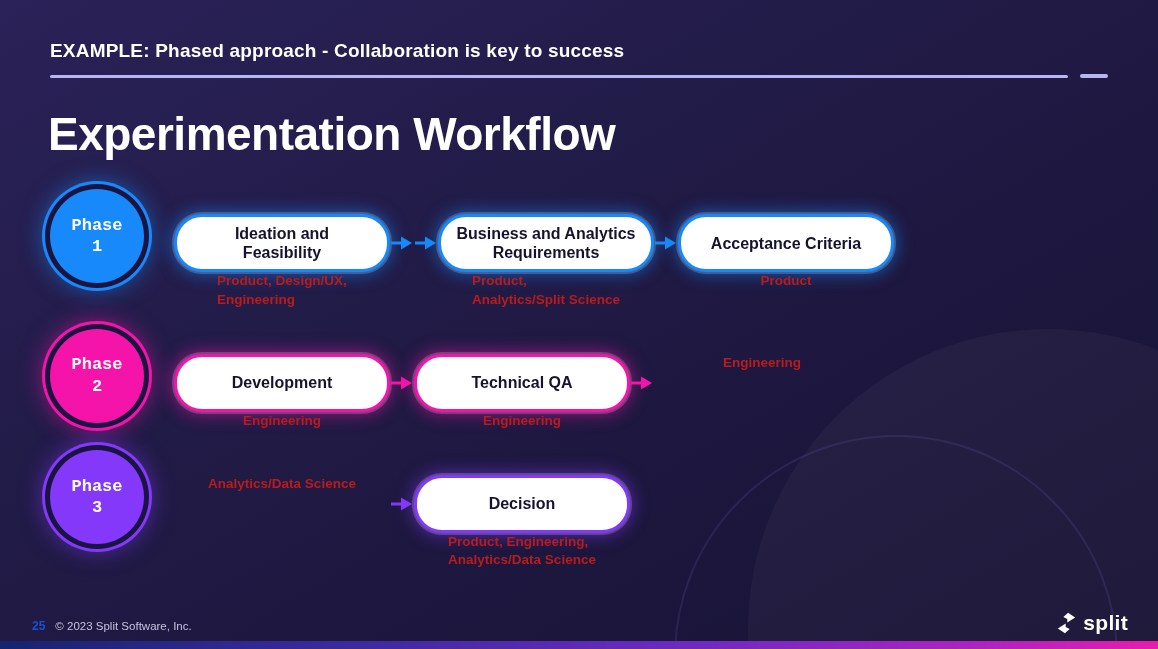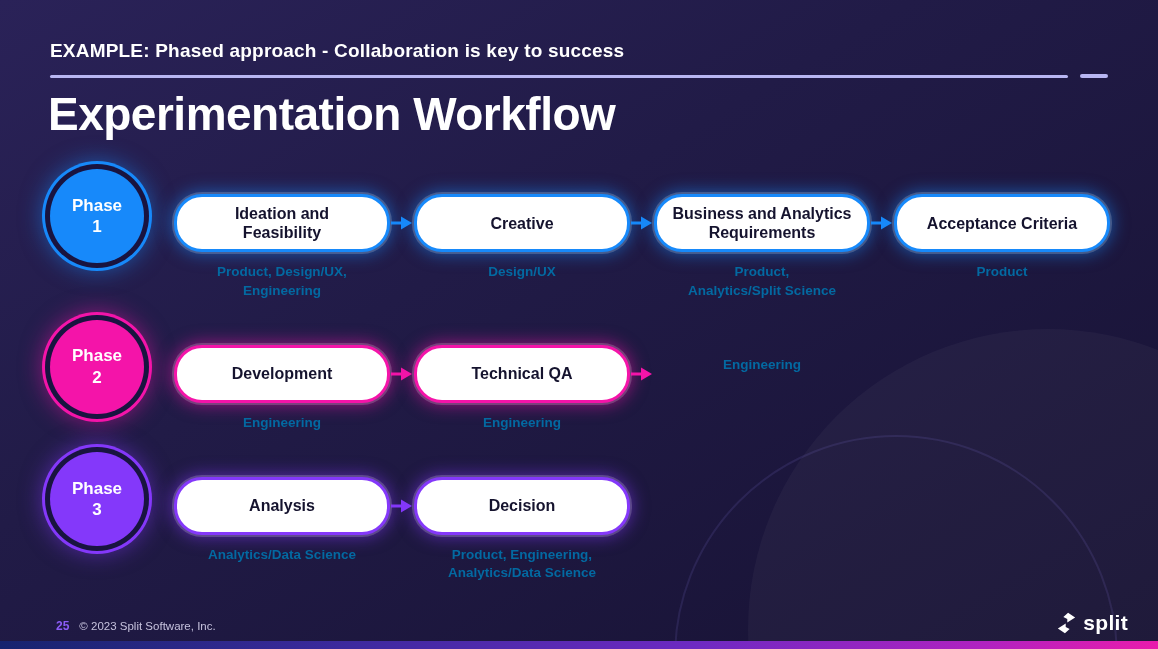--- a/index.html
+++ b/index.html
@@ -18,56 +18,57 @@
     border-radius:50%;border:2px solid rgba(160,140,255,0.12);
   }
   .slide{position:absolute;inset:0;border-radius:24px;}
   .kicker{
     margin:40px 50px 0 50px;font-size:19px;font-weight:bold;letter-spacing:.2px;
   }
   .rule{display:flex;align-items:center;margin:12px 50px 0 50px;gap:12px;}
   .rule-line{flex:1;height:3px;background:#b8b6f2;border-radius:2px;}
   .rule-dash{width:28px;height:4px;background:#b8b6f2;border-radius:2px;}
   .title{
-    margin:12px 48px 0 48px;font-size:46px;font-weight:800;letter-spacing:-.5px;
+    margin:32px 48px 0 48px;font-size:46px;font-weight:800;letter-spacing:-.5px;
     line-height:1.05;
   }
   .rows{margin:56px 0 0 34px;}
   .phase-row{display:flex;align-items:flex-start;margin-bottom:45px;}
   .circle-wrap{width:126px;display:flex;justify-content:center;flex:0 0 126px;}
   .phase-circle{
     width:94px;height:94px;border-radius:50%;margin-top:-25px;
     background:var(--accent);
     display:flex;flex-direction:column;align-items:center;justify-content:center;
     font-weight:bold;font-size:17px;line-height:1.25;text-align:center;
     box-shadow:0 0 0 5px #191440, 0 0 0 8px var(--accent), 0 0 22px 8px var(--glow);
+    font-family:Liberation Mono, monospace;
   }
   .steps{display:flex;align-items:flex-start;margin-left:14px;}
   .step{width:216px;display:flex;flex-direction:column;align-items:center;}
   .pill{
     width:216px;height:58px;box-sizing:border-box;border-radius:28px;
     background:#ffffff;border:3px solid var(--accent);
     display:flex;align-items:center;justify-content:center;text-align:center;
     color:#15132e;font-weight:bold;font-size:16px;line-height:1.2;
     padding:4px 12px;white-space:pre-line;
     box-shadow:0 0 0 2px rgba(255,255,255,0.18), 0 0 16px 3px var(--glow);
   }
   .owner{
-    margin-top:11px;font-size:13.5px;font-weight:bold;color:#0369a1;
-    text-align:center;line-height:1.35;white-space:pre-line;max-width:216px;
+    margin-top:0;font-size:13.5px;font-weight:bold;color:#b91c1c;
+    line-height:1.35;white-space:pre-line;max-width:216px;
   }
   .arrow{
     width:24px;height:58px;display:flex;align-items:center;justify-content:center;
     color:var(--accent);flex:0 0 24px;
   }
   .arrow svg{display:block;}
   .footer{
     position:absolute;left:32px;bottom:16px;display:flex;align-items:baseline;gap:10px;
   }
-  .page-number{font-size:12px;font-weight:bold;color:#8b5cf6;margin-left:24px;}
+  .page-number{font-size:12px;font-weight:bold;color:#1d4ed8;}
   .copyright{font-size:11.5px;color:#c6c2dd;}
   .logo{
     position:absolute;right:30px;bottom:14px;display:flex;align-items:center;gap:7px;justify-content:center;
   }
   .logo-text{font-size:21px;font-weight:bold;letter-spacing:.3px;}
   .bottom-bar{
     position:absolute;left:0;right:0;bottom:0;height:8px;
     background:linear-gradient(90deg,#16246e 0%,#3c2a9e 30%,#6d2ac2 60%,#b022c0 85%,#e91cac 100%);
   }
 </style>
@@ -101,24 +102,20 @@
 Feasibility</div>
             <div class="owner">Product, Design/UX,
 Engineering</div>
           </div>
           <div class="arrow">
             <svg width="24" height="16" viewBox="0 0 24 16">
               <line x1="1" y1="8" x2="13" y2="8" stroke="currentColor" stroke-width="3"></line>
               <path d="M11 1.5 L22 8 L11 14.5 Z" fill="currentColor"></path>
             </svg>
           </div>
-          <div class="step">
-            <div class="pill">Creative</div>
-            <div class="owner">Design/UX</div>
-          </div>
           <div class="arrow">
             <svg width="24" height="16" viewBox="0 0 24 16">
               <line x1="1" y1="8" x2="13" y2="8" stroke="currentColor" stroke-width="3"></line>
               <path d="M11 1.5 L22 8 L11 14.5 Z" fill="currentColor"></path>
             </svg>
           </div>
           <div class="step">
             <div class="pill">Business and Analytics
 Requirements</div>
             <div class="owner">Product,
@@ -171,21 +168,20 @@
       </div>
       <div class="phase-row" style="--accent: #8438fa; --glow: rgba(132,56,250,0.5);">
         <div class="circle-wrap">
           <div class="phase-circle">
             <span>Phase</span>
             <span>3</span>
           </div>
         </div>
         <div class="steps">
           <div class="step">
-            <div class="pill">Analysis</div>
             <div class="owner">Analytics/Data Science</div>
           </div>
           <div class="arrow">
             <svg width="24" height="16" viewBox="0 0 24 16">
               <line x1="1" y1="8" x2="13" y2="8" stroke="currentColor" stroke-width="3"></line>
               <path d="M11 1.5 L22 8 L11 14.5 Z" fill="currentColor"></path>
             </svg>
           </div>
           <div class="step">
             <div class="pill">Decision</div>

